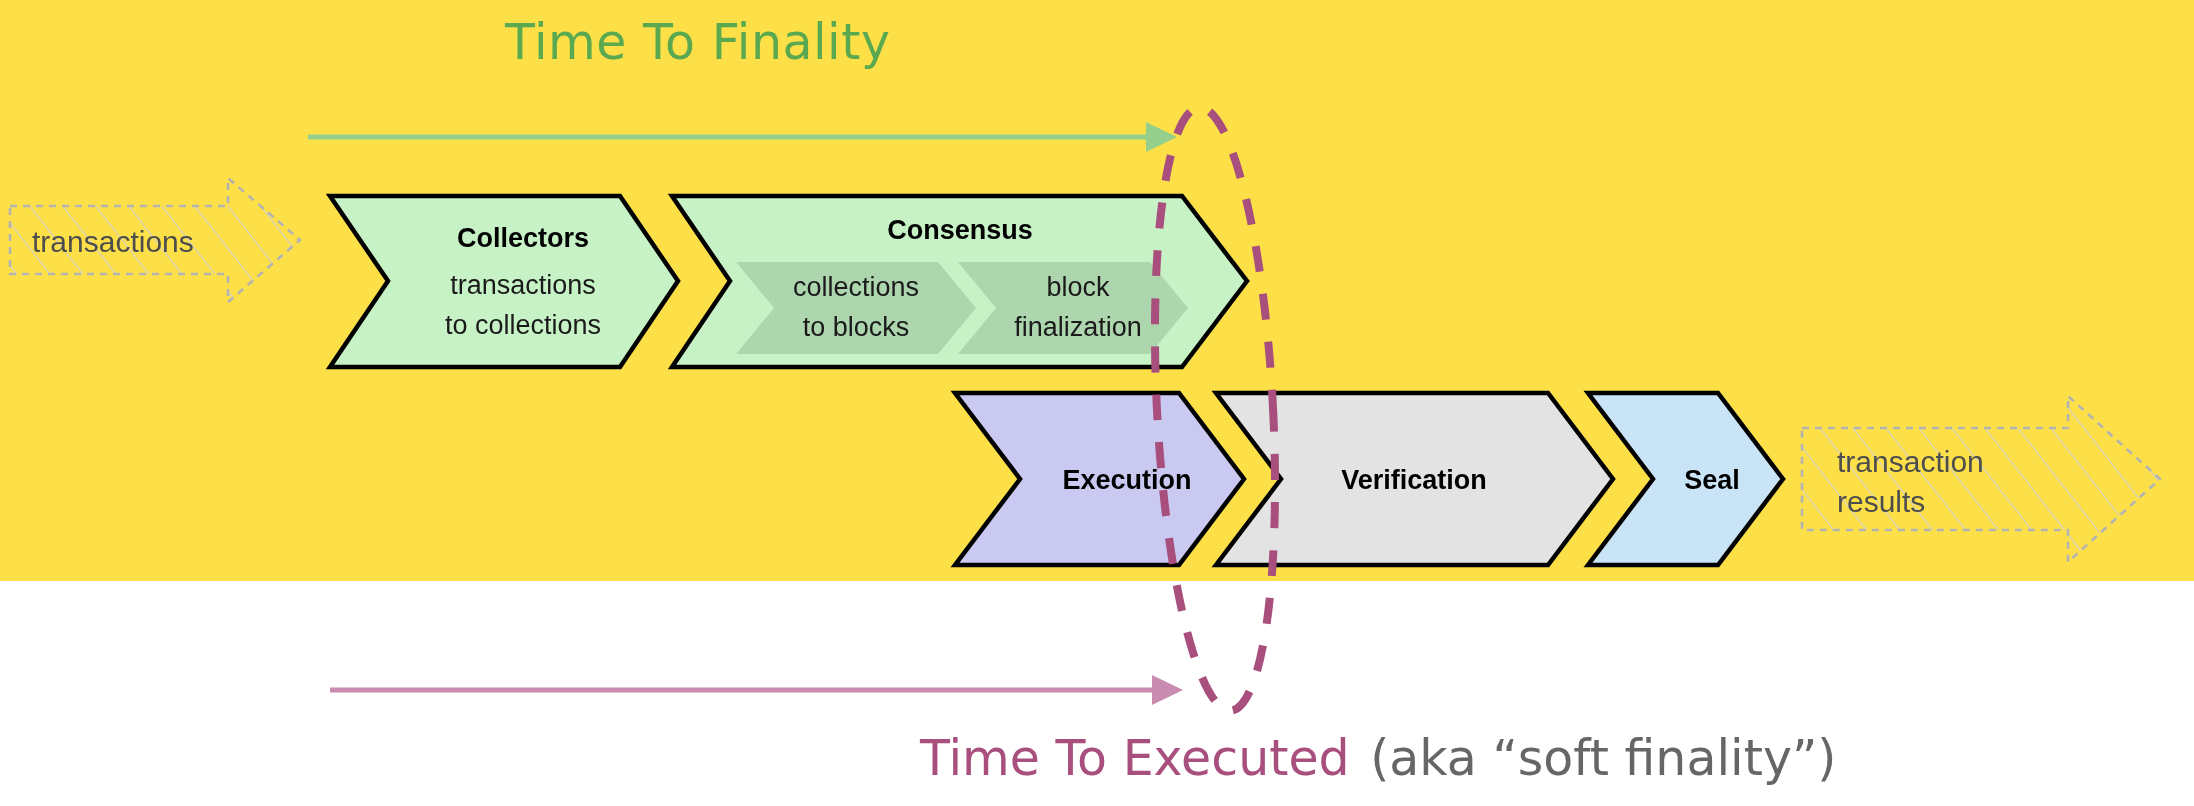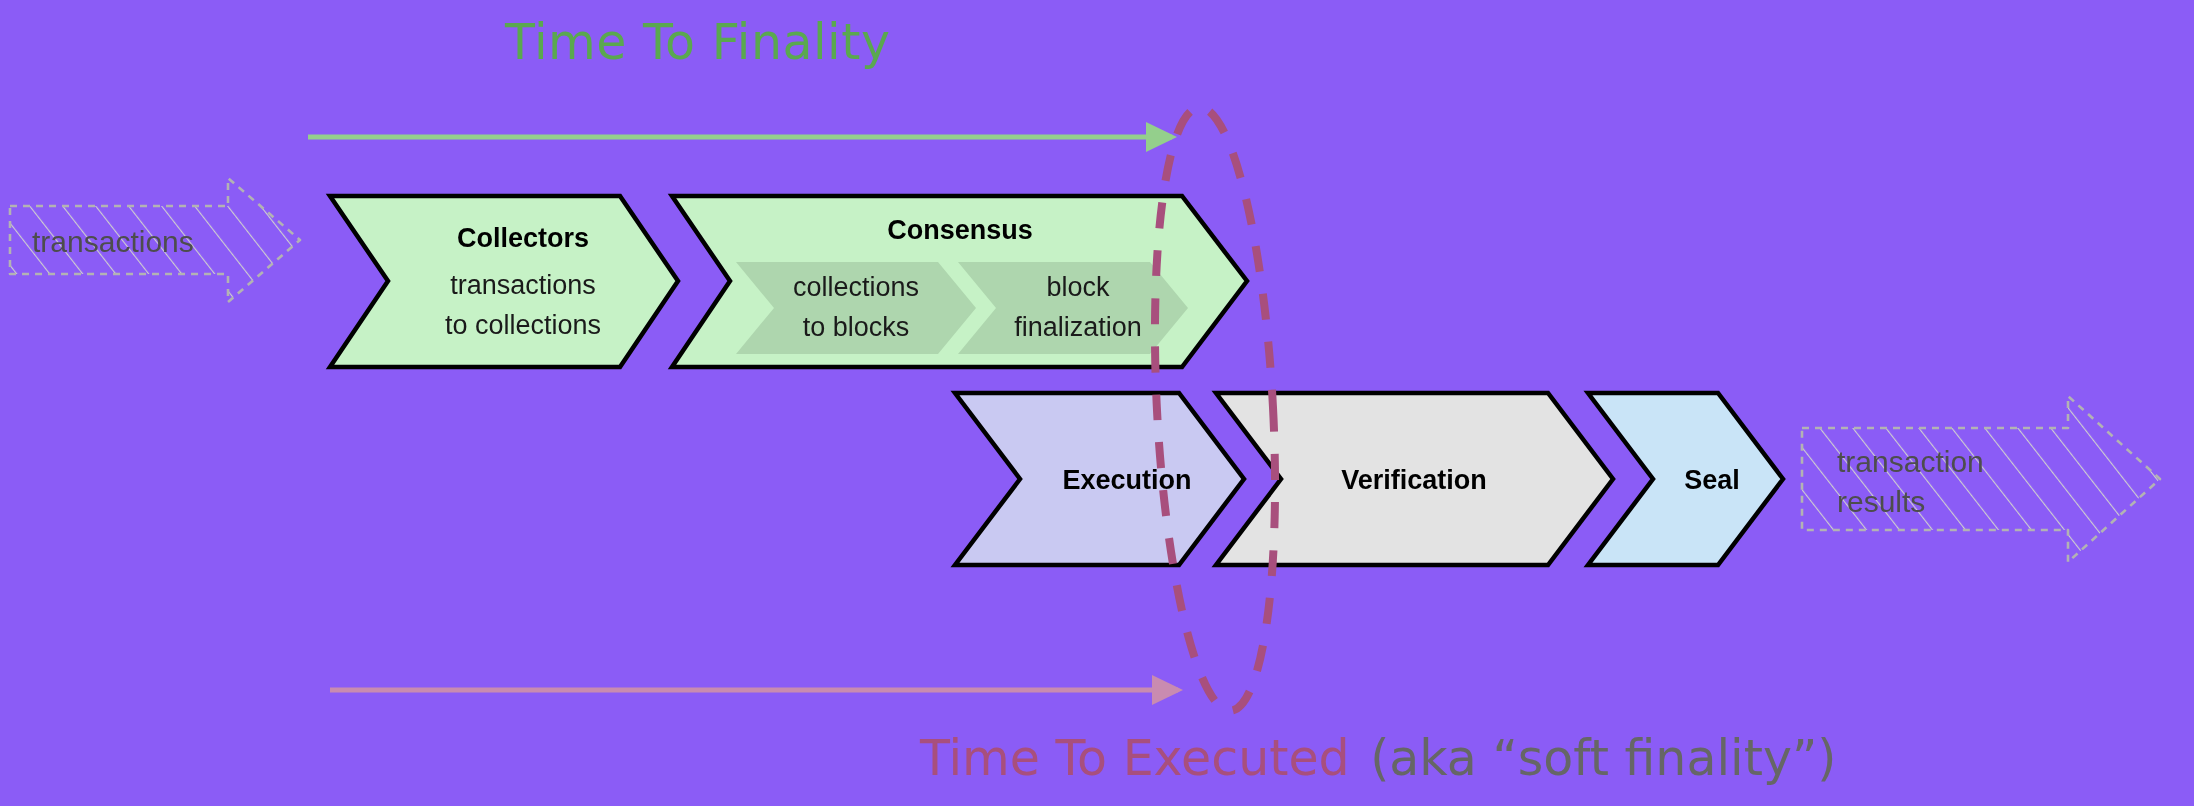--- a/index.html
+++ b/index.html
@@ -9,22 +9,22 @@
   }
   body {
     width: 2194px;
     height: 806px;
     font-family: "Liberation Sans", sans-serif;
     overflow: hidden;
   }
   #stage {
     position: relative;
     width: 2194px;
-    height: 806px;
-    background: #8b5cf6;
+    height: 581px;
+    background: #fde047;
   }
   #diagram {
     position: absolute;
     left: 0;
     top: 0;
     width: 2194px;
     height: 806px;
   }
   .ttl-title {
     font-family: "DejaVu Sans", sans-serif;

